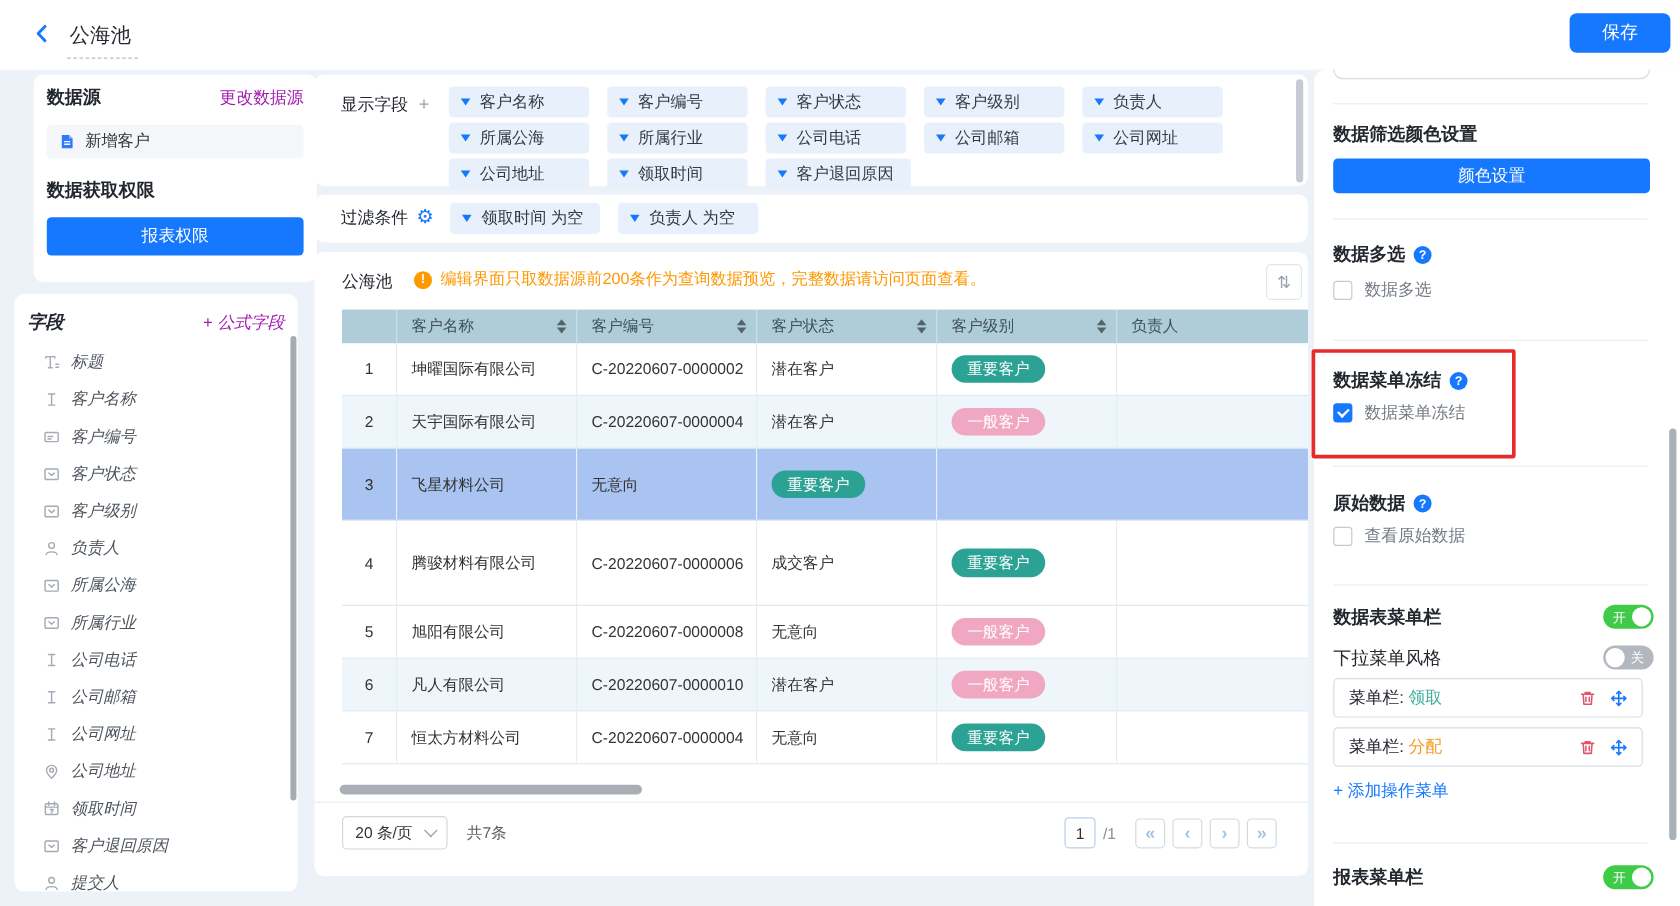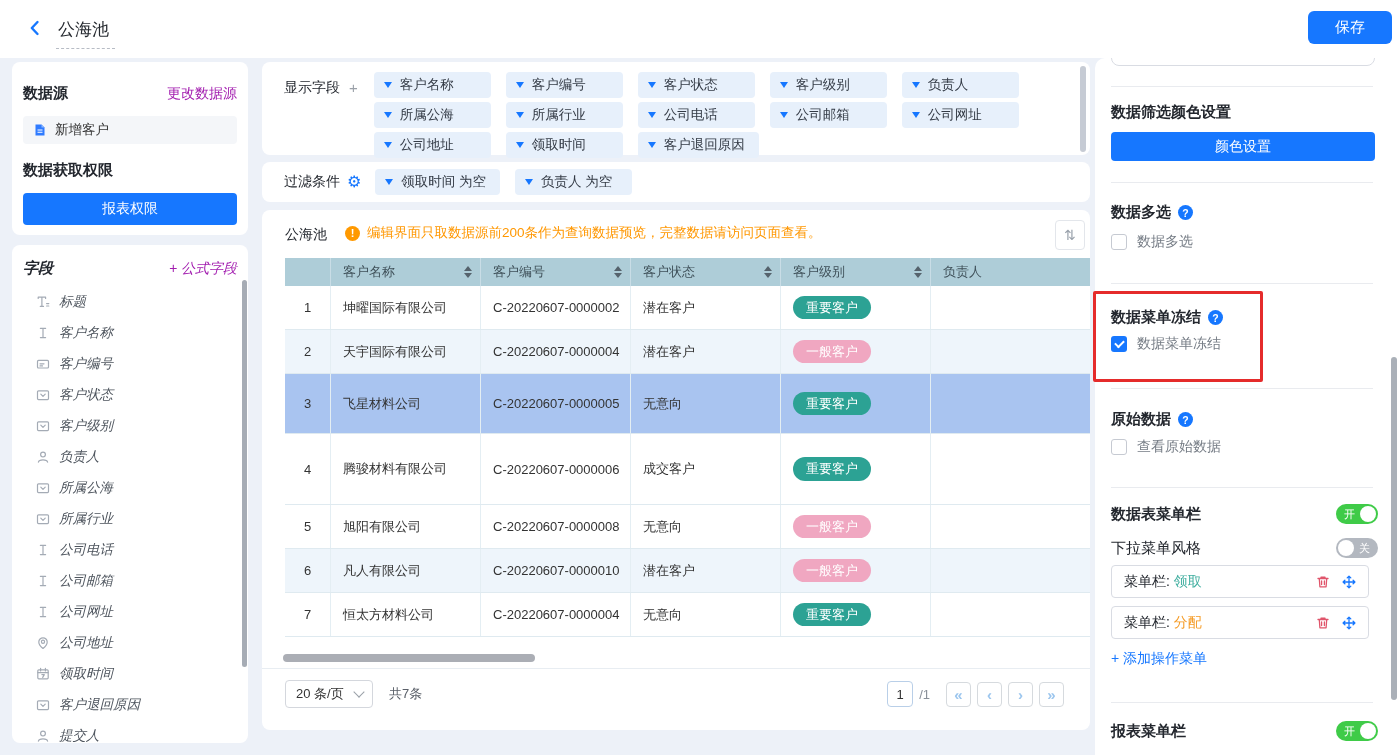--- a/index.html
+++ b/index.html
@@ -12,21 +12,21 @@
   
   .topbar{position:absolute;left:0;top:0;width:1400px;height:58px;background:#fff;}
   .back{position:absolute;left:26px;top:19px;width:18px;height:18px;cursor:pointer;}
   .title-wrap{position:absolute;left:56px;top:16px;padding:2px 6px 7px 2px;
     border-bottom:1px dashed #b7bcc5;font-size:17px;color:#25292f;}
   .save-btn{position:absolute;right:8px;top:11px;width:84px;height:33px;background:#1677ff;
     color:#fff;border:none;border-radius:6px;font-size:15px;display:flex;align-items:center;justify-content:center;cursor:pointer;}
   
   .panel{position:absolute;background:#fff;border-radius:8px;box-sizing:border-box;}
   
-  #panel-ds{left:12px;top:62px;width:236px;height:173px;padding:22px 11px;}
+  #panel-ds{left:28px;top:62px;width:236px;height:173px;padding:10px 11px;}
   .row-between{display:flex;justify-content:space-between;align-items:center;}
   .h-bold{font-size:15px;font-weight:700;color:#23272e;}
   .link{font-size:14px;color:#a21caf;cursor:pointer;}
   .ds-item{margin-top:13px;height:28px;background:#f4f6f9;border-radius:4px;display:flex;
     align-items:center;gap:8px;padding:0 9px;font-size:13.5px;color:#333;}
   .perm-h{margin-top:17px;}
   .blue-btn{margin-top:13px;width:100%;height:32px;background:#1677ff;color:#fff;border:none;
     border-radius:4px;font-size:14px;display:flex;align-items:center;justify-content:center;cursor:pointer;}
   #panel-fields{left:12px;top:245px;width:236px;height:498px;padding:14px 11px;overflow:hidden;font-style:italic;}
   #field-list{margin-top:8px;}
@@ -442,21 +442,20 @@
           <div class="td">C-20220607-0000004</div>
           <div class="td">潜在客户</div>
           <div class="td">
             <span class="badge" style="background: rgb(240, 167, 193);">一般客户</span>
           </div>
           <div class="td last"></div>
         </div>
         <div class="trow tr selected" style="height: 59px;">
           <div class="td num">3</div>
           <div class="td">飞星材料公司</div>
-          <div class="td">C-20220607-0000005</div>
           <div class="td">无意向</div>
           <div class="td">
             <span class="badge" style="background: rgb(44, 162, 148);">重要客户</span>
           </div>
           <div class="td last"></div>
         </div>
         <div class="trow tr" style="height: 70px;">
           <div class="td num">4</div>
           <div class="td">腾骏材料有限公司</div>
           <div class="td">C-20220607-0000006</div>

